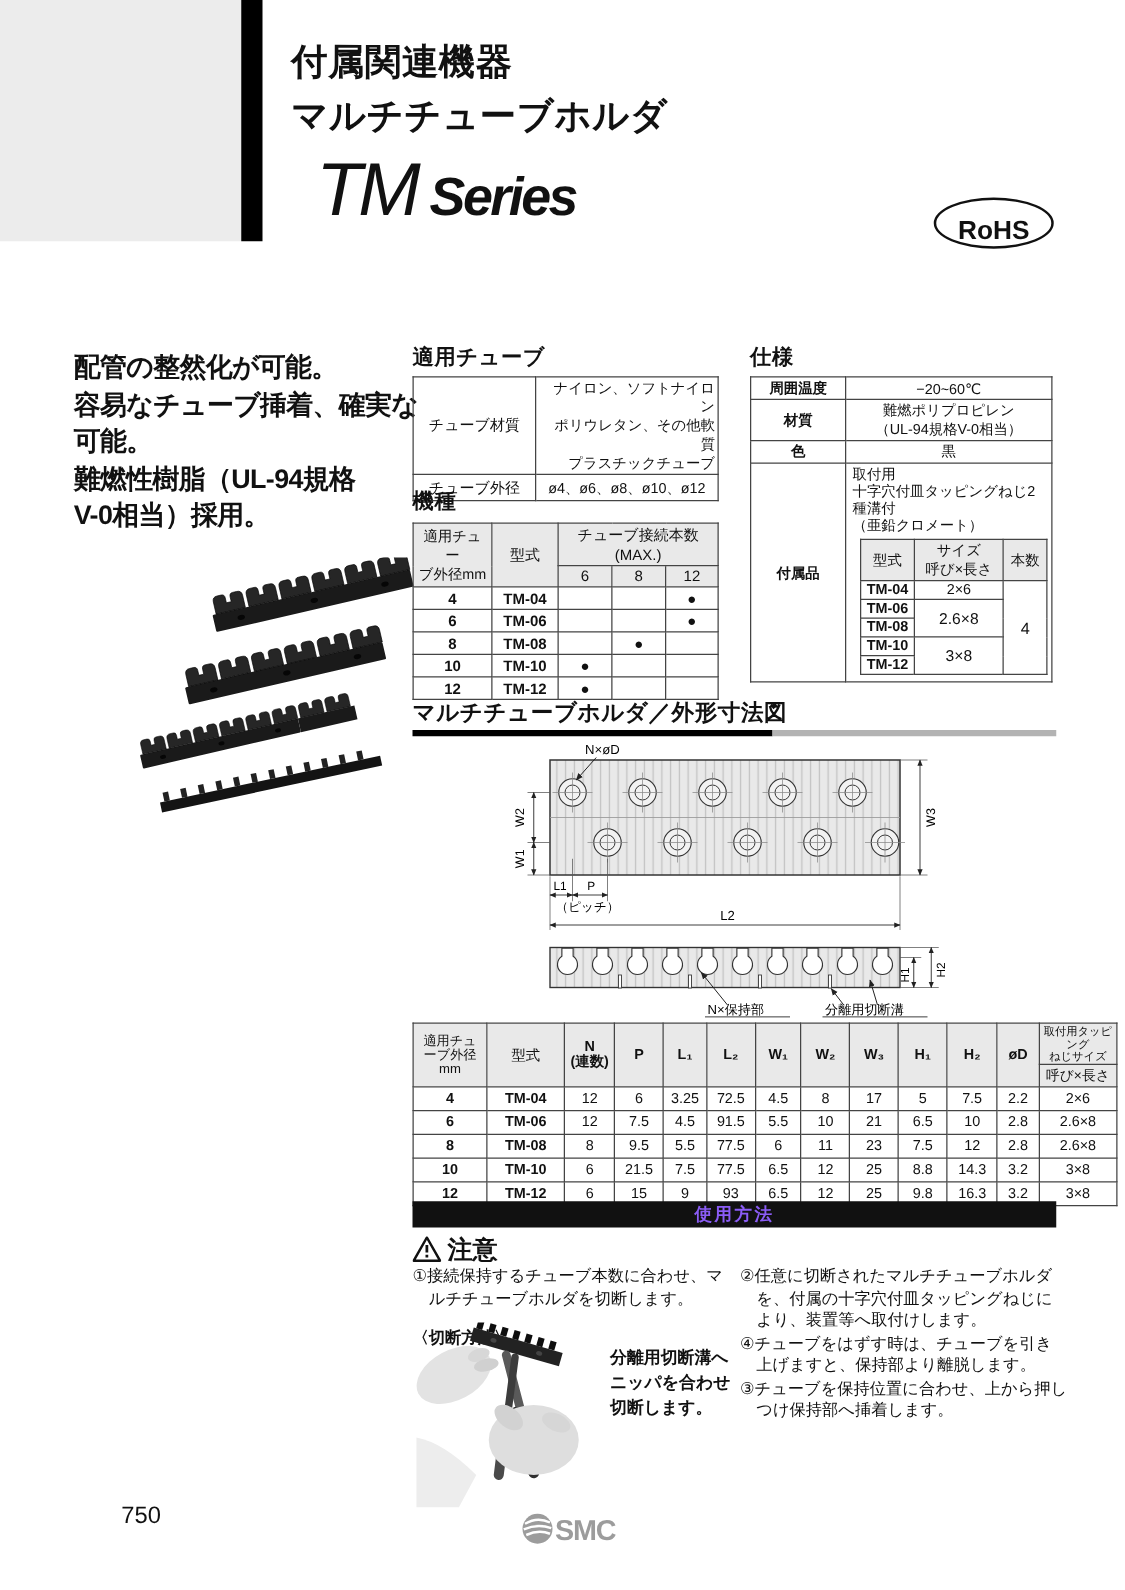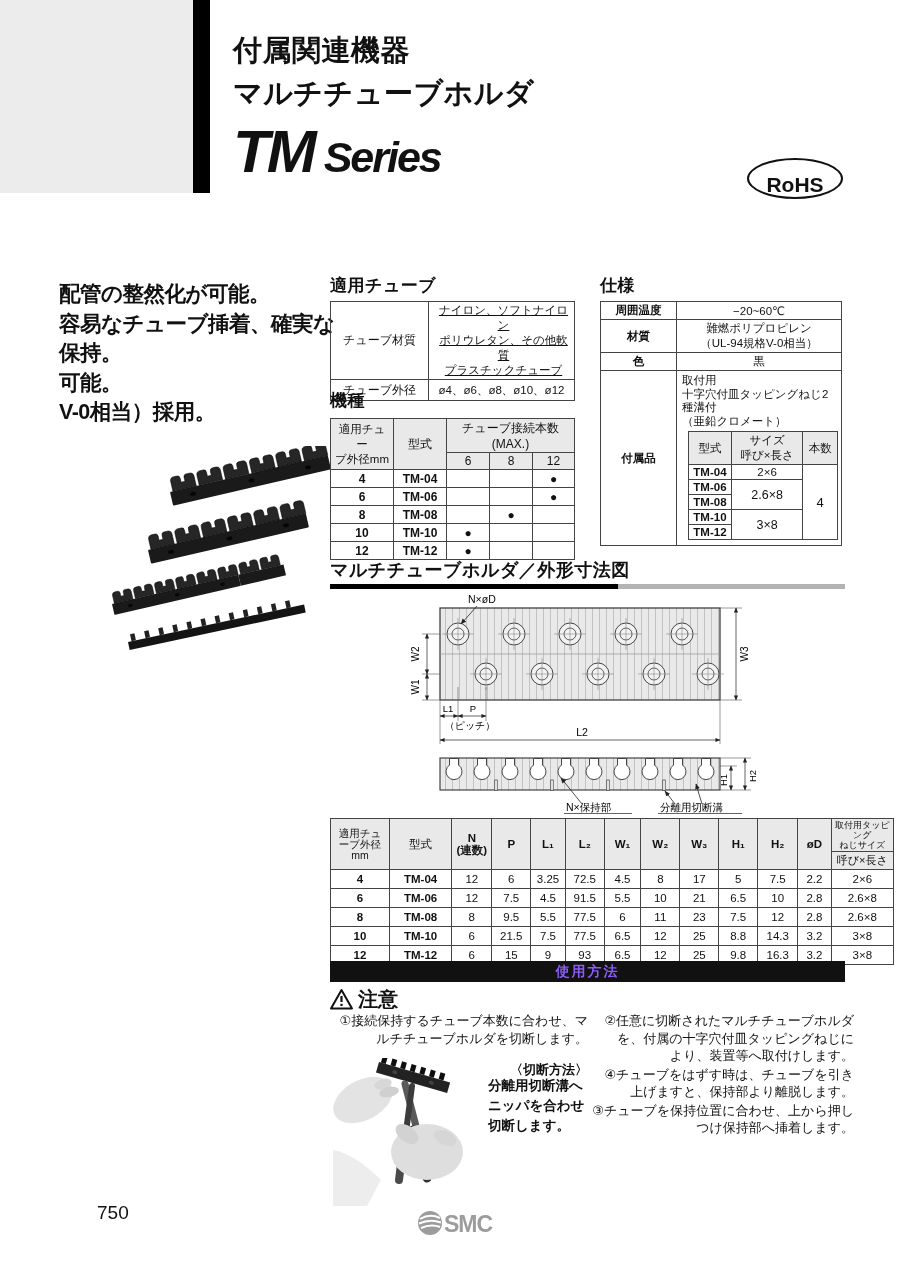--- a/index.html
+++ b/index.html
@@ -5,52 +5,52 @@
   html,body{margin:0;padding:0;background:#fff;}
   #page{position:relative;width:900px;height:1272px;background:#fff;overflow:hidden;
         font-family:"Liberation Sans","DejaVu Sans",sans-serif;color:#111;}
   .abs{position:absolute;}
   
   .gray-block{left:0;top:0;width:193px;height:193px;background:#ececec;}
   .black-bar{left:193px;top:0;width:17px;height:193px;background:#000;}
   .title-area{left:233px;top:36px;}
   .title-line{font-size:29px;font-weight:bold;line-height:1.0;letter-spacing:0.5px;margin-bottom:14px;}
   .series-row{display:flex;align-items:baseline;margin-top:2px;}
-  .series-tm{font-size:60px;font-style:italic;font-weight:bold;letter-spacing:-3px;line-height:1;}
+  .series-tm{font-size:60px;font-style:italic;font-weight:normal;letter-spacing:-3px;line-height:1;margin-left:20px;}
   .series-word{font-size:43px;font-style:italic;font-weight:bold;letter-spacing:-2px;margin-left:10px;line-height:1;}
   .rohs{left:747px;top:158px;width:92px;height:37px;border:2.5px solid #111;border-radius:50%;
         display:flex;align-items:flex-end;justify-content:center;font-size:21px;font-weight:bold;}
   
   .intro{left:59px;top:280px;font-size:21.5px;font-weight:bold;line-height:29.5px;letter-spacing:-0.5px;}
   
   .h2{font-size:17px;font-weight:bold;letter-spacing:0.5px;}
   .h2-dims{font-size:18px;font-weight:bold;letter-spacing:0.5px;}
   
   table{border-collapse:collapse;table-layout:fixed;}
   td,th{border:1px solid #444;text-align:center;vertical-align:middle;padding:1px 2px;
         font-weight:normal;overflow:hidden;}
   .pre{white-space:pre-line;}
   .hd{background:#e9e9e9;}
   .b{font-weight:bold;}
-  .left-pad{text-align:center;padding-left:6px;text-decoration:underline;}
+  .left-pad{text-align:right;padding-left:6px;}
   
   .tbl-tube{width:244px;font-size:11.5px;}
   .tbl-tube .lbl{font-size:12px;}
   .tbl-kishu{width:244px;font-size:12px;}
   .tbl-kishu td{height:15px;}
   .tbl-spec{width:241px;font-size:11.5px;}
   .tbl-acc{width:150px;font-size:11.5px;margin:3px 0 0 6px;}
   .tbl-dim{width:564px;font-size:11.5px;}
   .tbl-dim td{height:16px;}
   .rule-black{display:inline-block;height:5px;background:#000;vertical-align:top;}
   .rule-gray{display:inline-block;height:5px;background:#b3b3b3;vertical-align:top;}
   .usage-bar{left:330px;top:961px;width:515px;height:21px;background:#111;color:#8b5cf6;
              display:flex;align-items:center;justify-content:center;font-size:14px;font-weight:bold;letter-spacing:2px;}
   .caution-head{left:330px;top:986px;display:flex;align-items:center;gap:5px;font-size:20px;font-weight:bold;}
-  .note-col{font-size:13px;line-height:17.5px;text-align:right;}
+  .note-col{font-size:13px;line-height:17.5px;}
   .note-item{padding-left:13px;text-indent:-13px;margin:0 0 1px 0;}
   .cut-caption{left:488px;top:1076px;font-size:13.5px;font-weight:bold;line-height:20px;white-space:pre-line;}
   .page-num{left:97px;top:1202px;font-size:19px;}
   svg text{font-family:"Liberation Sans","DejaVu Sans",sans-serif;}
 </style>
 </head>
 <body>
 
 <div id="page">
 
@@ -64,22 +64,22 @@
       <span class="series-word">Series</span>
     </div>
   </div>
   <div class="abs rohs">
     <span>RoHS</span>
   </div>
 
   <div class="abs intro">
     <div>配管の整然化が可能。</div>
     <div>容易なチューブ挿着、確実な</div>
-    <div>保持。</div>
     <div>可能。</div>
+    <div>難燃性樹脂（UL-94規格</div>
     <div>V-0相当）採用。</div>
   </div>
 
   <svg class="abs" style="left:112px;top:446px;" width="222" height="208" viewBox="0 0 222 208">
     <defs>
       <path id="uclip" d="M0,0 v-10 q0,-4 4,-4 h3.4 q2.6,0 2.6,3 v4 h4 v-4 q0,-3 2.6,-3 h3.4 q4,0 4,4 v10 z" fill="#262626" stroke="#000" stroke-width="0.5"></path>
       <g id="strip6">
         <rect x="0" y="0" width="162" height="14" rx="1" fill="#1a1a1a"></rect>
         <ellipse cx="22" cy="7" rx="3" ry="2" fill="#060606"></ellipse>
         <ellipse cx="82" cy="7" rx="3" ry="2" fill="#060606"></ellipse>

